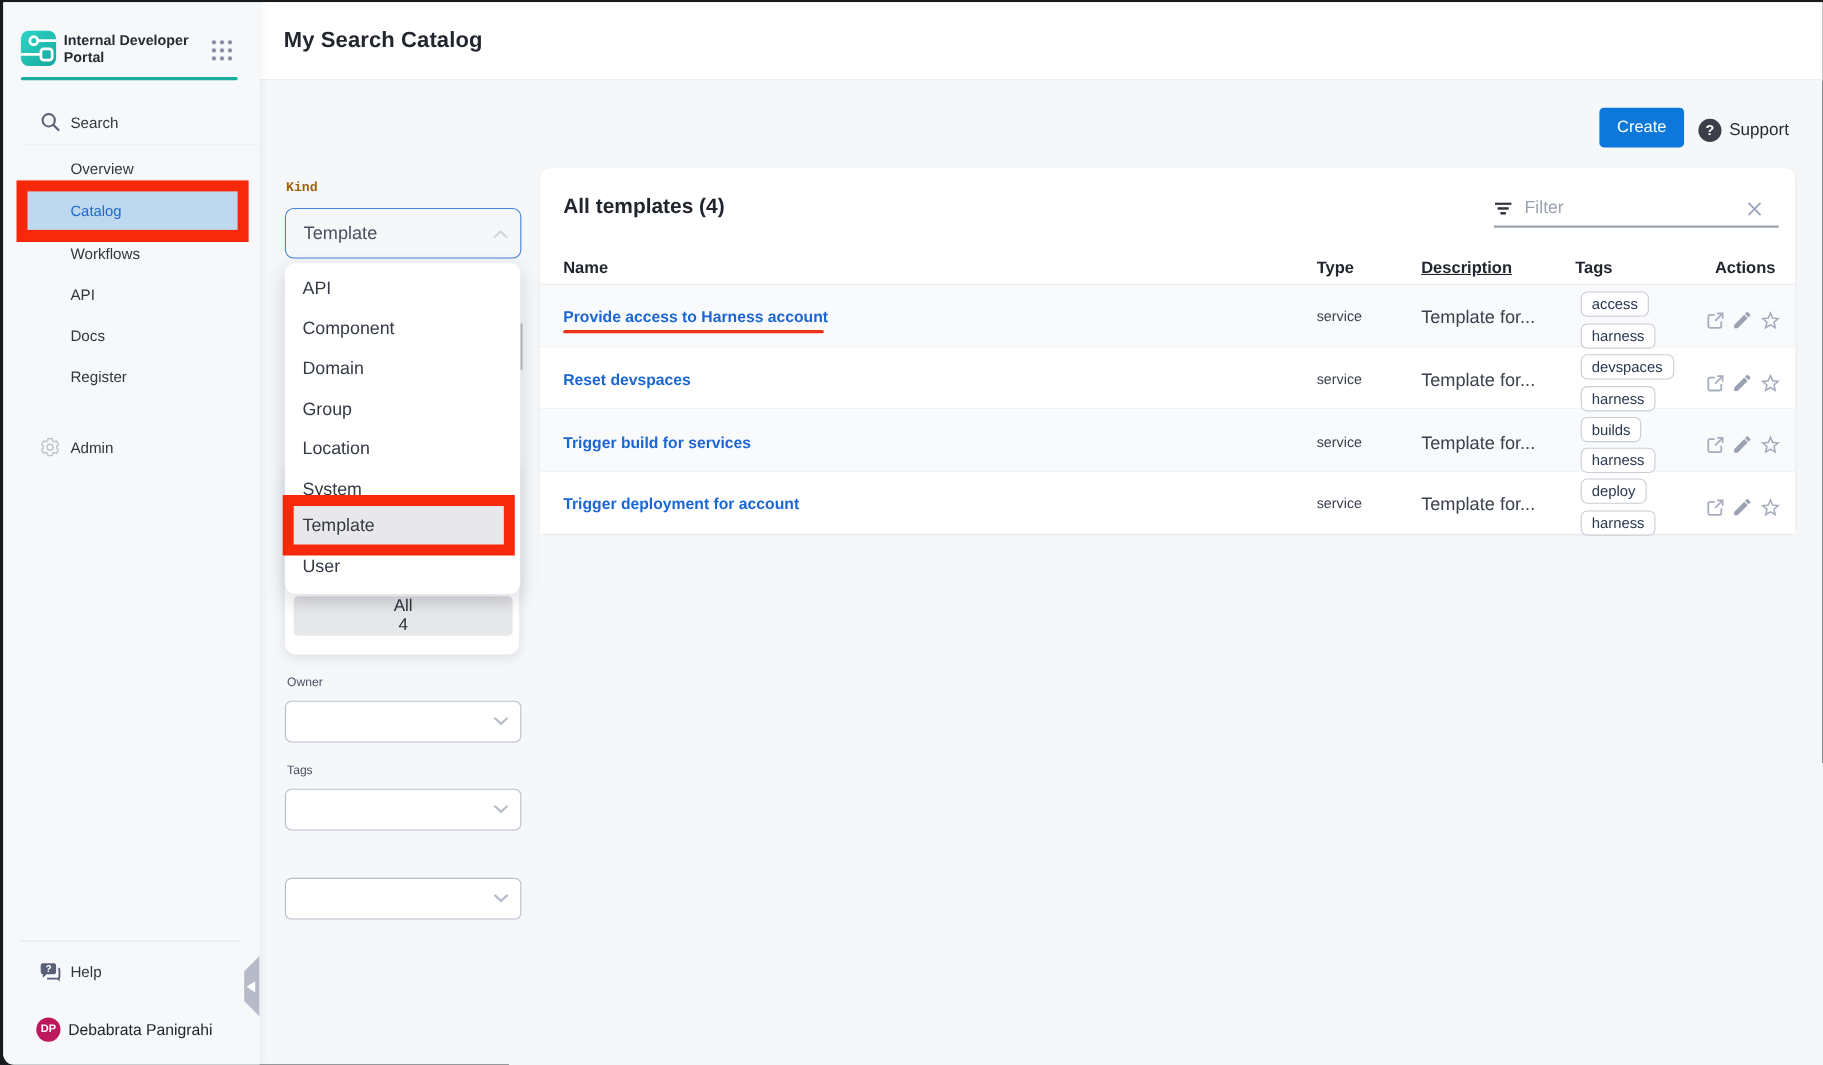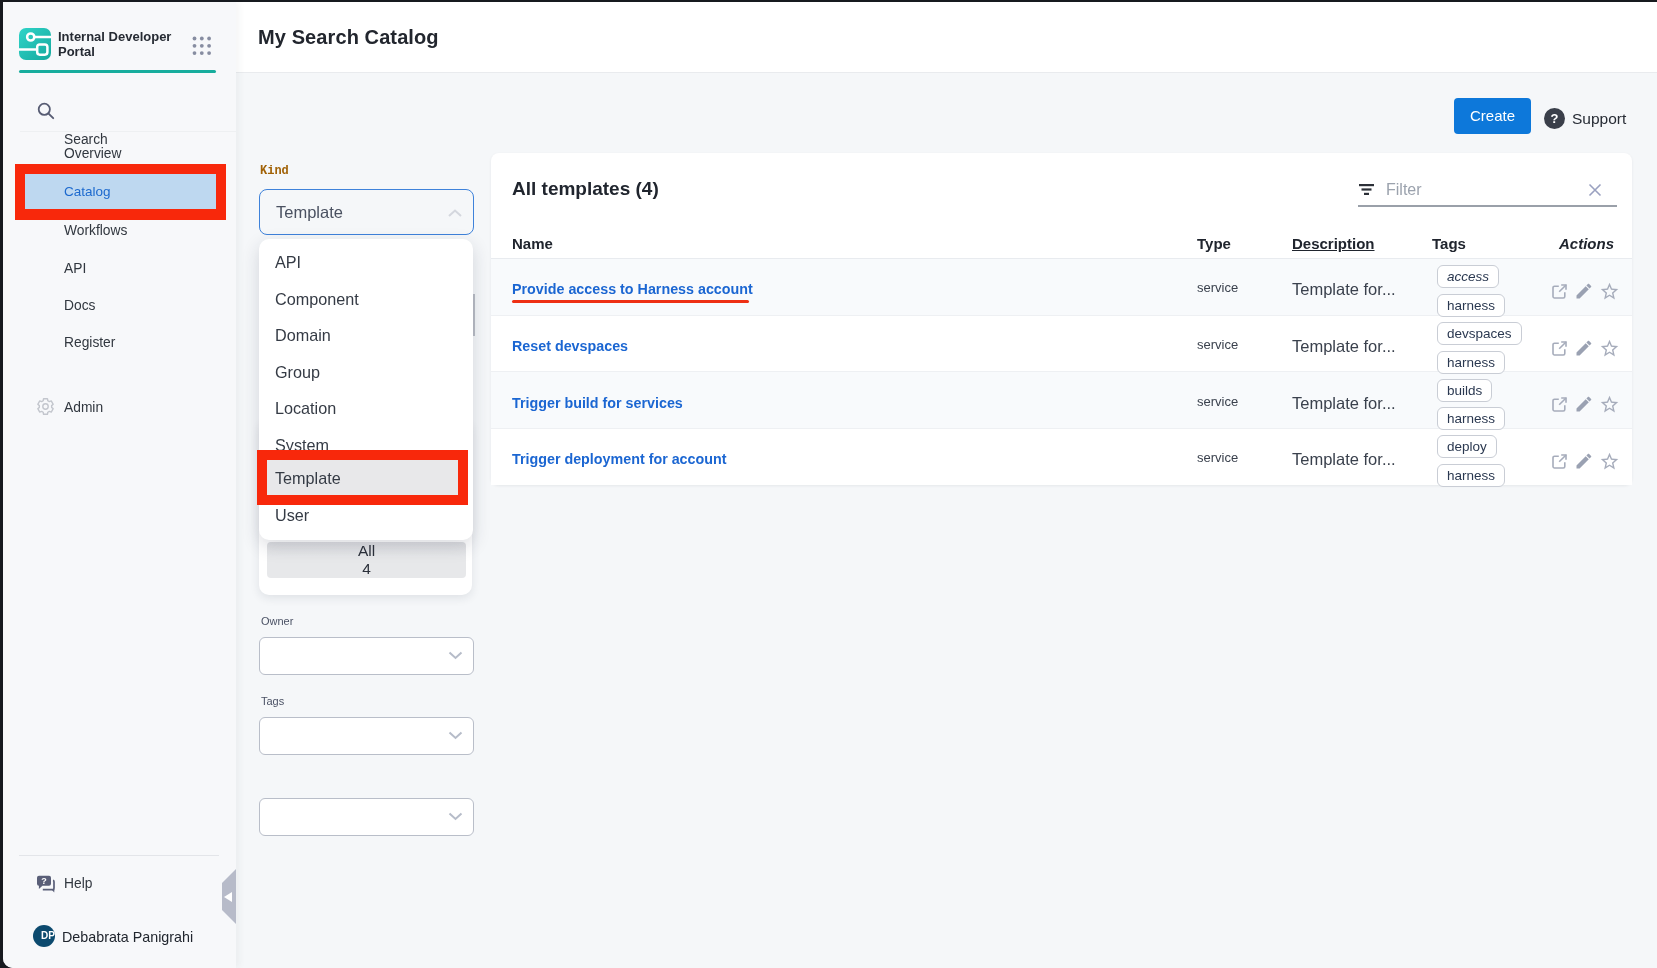--- a/index.html
+++ b/index.html
@@ -78,21 +78,21 @@
     </svg>
   </div>
   <div class="abs tealline"></div>
 
   <div class="abs" style="left:37px; top:102px;">
     <svg width="18" height="18" viewBox="0 0 18 18">
       <circle cx="7.3" cy="7.3" r="5.6" fill="none" stroke="#575c73" stroke-width="1.8"></circle>
       <line x1="11.6" y1="11.6" x2="16.2" y2="16.2" stroke="#575c73" stroke-width="1.9" stroke-linecap="round"></line>
     </svg>
   </div>
-  <div class="abs navtxt" style="left:64px; top:104px;margin-top:28px;">Search</div>
+  <div class="abs navtxt" style="left:64px; top:104px;">Search</div>
   <div class="abs divider" style="left:20px; top:131px; width:216px;"></div>
 
   <div class="abs navtxt" style="left:64px; top:146px;">Overview</div>
   <div class="abs catoutline"></div>
   <div class="abs catinner"></div>
   <div class="cattxt">Catalog</div>
   <div class="abs navtxt" style="left:64px; top:222.5px;">Workflows</div>
   <div class="abs navtxt" style="left:64px; top:261px;">API</div>
   <div class="abs navtxt" style="left:64px; top:297.5px;">Docs</div>
   <div class="abs navtxt" style="left:64px; top:335px;">Register</div>
@@ -116,21 +116,21 @@
   </div>
   <div class="abs navtxt" style="left:64px; top:876px;">Help</div>
 
   <div class="abs" style="left:221px; top:869px;">
     <svg width="15" height="56" viewBox="0 0 15 56">
       <polygon points="15,0 1,14 1,41 15,55" fill="#b7bbc9"></polygon>
       <polygon points="3,28 11,23 11,33" fill="#ffffff"></polygon>
     </svg>
   </div>
 
-  <div class="abs" style="left:33px; top:925px; width:22px; height:22px; border-radius:50%; background:#0c4a6e; color:#fff; font-size:10px; font-weight:700; text-align:right; line-height:22px;">DP</div>
+  <div class="abs" style="left:33px; top:925px; width:22px; height:22px; border-radius:50%; background:#be185d; color:#fff; font-size:10px; font-weight:700; text-align:center; line-height:22px;">DP</div>
   <div class="abs" style="left:62px; top:929px; font-size:14.3px; color:#21262e;">Debabrata Panigrahi</div>
 
   <div class="abs btn-create">Create</div>
   <div class="abs supcirc">?</div>
   <div class="abs suptxt">Support</div>
 
   <div class="abs kindlabel">Kind</div>
   <div class="abs kindsel">
     <span class="kindseltxt">Template</span>
     <svg style="position:absolute; right:11px; top:19px;" width="14" height="8" viewBox="0 0 14 8">
@@ -183,21 +183,21 @@
   <div class="abs filtertxt">Filter</div>
   <svg class="abs" style="left:1588px; top:183px;" width="14" height="14" viewBox="0 0 14 14">
     <path d="M1.5 1.5 L12.5 12.5 M12.5 1.5 L1.5 12.5" stroke="#9aa1c0" stroke-width="1.6"></path>
   </svg>
   <div class="abs filterline"></div>
 
   <div class="abs thead" style="left:512px; top:235px;">Name</div>
   <div class="abs thead" style="left:1197px; top:235px;">Type</div>
   <div class="abs thead" style="left:1292px; top:235px;text-decoration:underline;">Description</div>
   <div class="abs thead" style="left:1432px; top:235px;">Tags</div>
-  <div class="abs thead" style="left:1559px; top:235px;font-style:italic;">Actions</div>
+  <div class="abs thead" style="left:1559px; top:235px;">Actions</div>
   <div class="abs" style="left:491px; top:258px; width:1141px; height:1px; background:#e8ebef;"></div>
 
   <div class="abs row" style="top:259px; background:#f8fafc;"></div>
   <div class="abs row" style="top:315.5px; background:#ffffff;"></div>
   <div class="abs row" style="top:372px; background:#f8fafc;"></div>
   <div class="abs row" style="top:428.5px; background:#ffffff; border-bottom:none; height:56.5px;"></div>
 
   <div class="abs rowlink" style="left:512px; top:281.3px;">Provide access to Harness account</div>
   <div class="abs redline"></div>
   <div class="abs rowlink" style="left:512px; top:338px;">Reset devspaces</div>
@@ -207,21 +207,21 @@
   <div class="abs rowtxt" style="left:1197px; top:280.3px;">service</div>
   <div class="abs rowtxt" style="left:1197px; top:337.3px;">service</div>
   <div class="abs rowtxt" style="left:1197px; top:393.8px;">service</div>
   <div class="abs rowtxt" style="left:1197px; top:450.3px;">service</div>
 
   <div class="abs rowtxt" style="left:1292px; top:280.3px; font-size:16.5px;">Template for...</div>
   <div class="abs rowtxt" style="left:1292px; top:337.3px; font-size:16.5px;">Template for...</div>
   <div class="abs rowtxt" style="left:1292px; top:393.8px; font-size:16.5px;">Template for...</div>
   <div class="abs rowtxt" style="left:1292px; top:450.3px; font-size:16.5px;">Template for...</div>
 
-  <div class="chip" style="top:265px;font-style:italic;">access</div>
+  <div class="chip" style="top:265px;">access</div>
   <div class="chip" style="top:293.5px;">harness</div>
   <div class="chip" style="top:322px;">devspaces</div>
   <div class="chip" style="top:350.5px;">harness</div>
   <div class="chip" style="top:378.5px;">builds</div>
   <div class="chip" style="top:407px;">harness</div>
   <div class="chip" style="top:435px;">deploy</div>
   <div class="chip" style="top:463.5px;">harness</div>
 
   <div class="abs actrow" style="top: 283px; left: 1551px; width: 70px; height: 21px;">
       <svg style="position:absolute;left:0;top:0;" width="17" height="17" viewBox="0 0 17 17">

